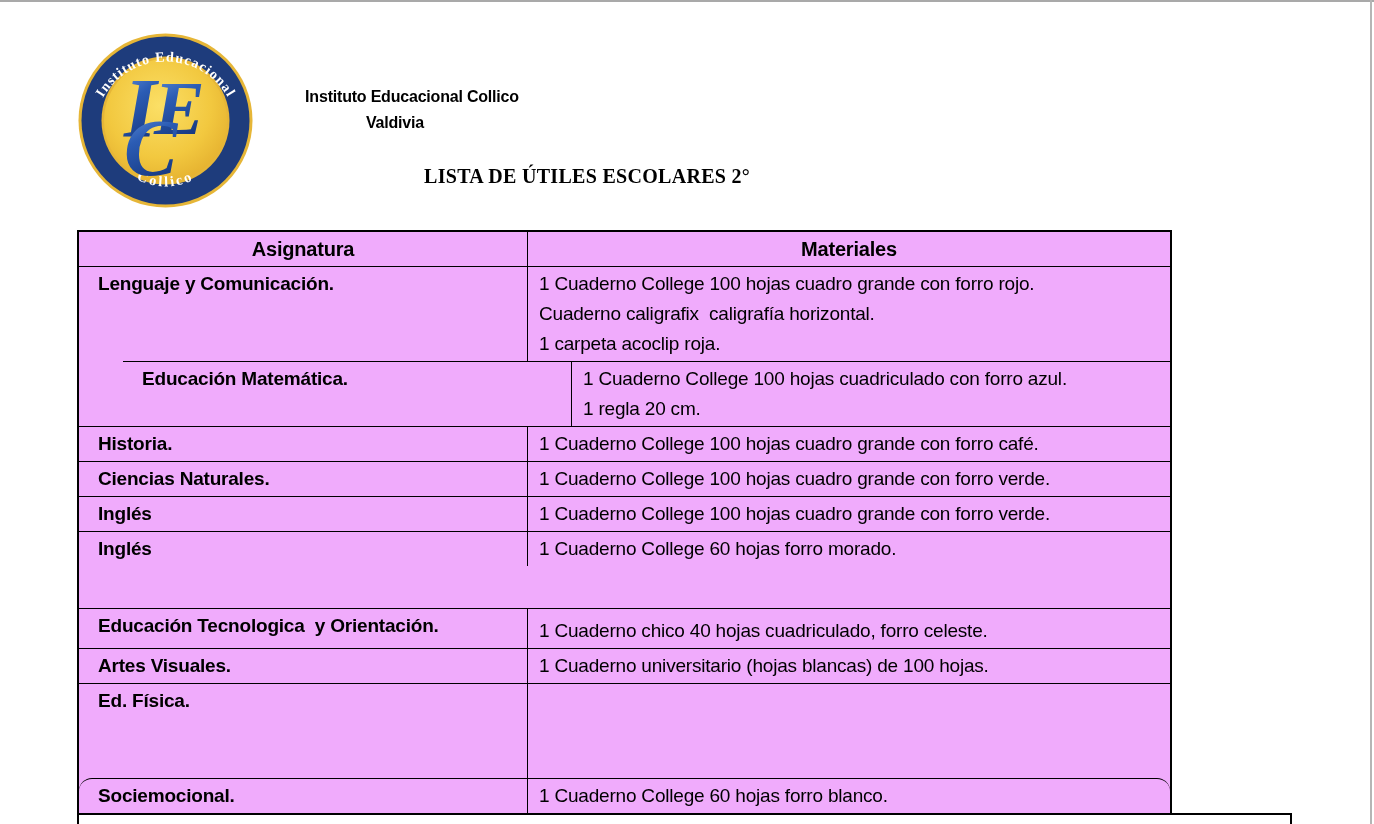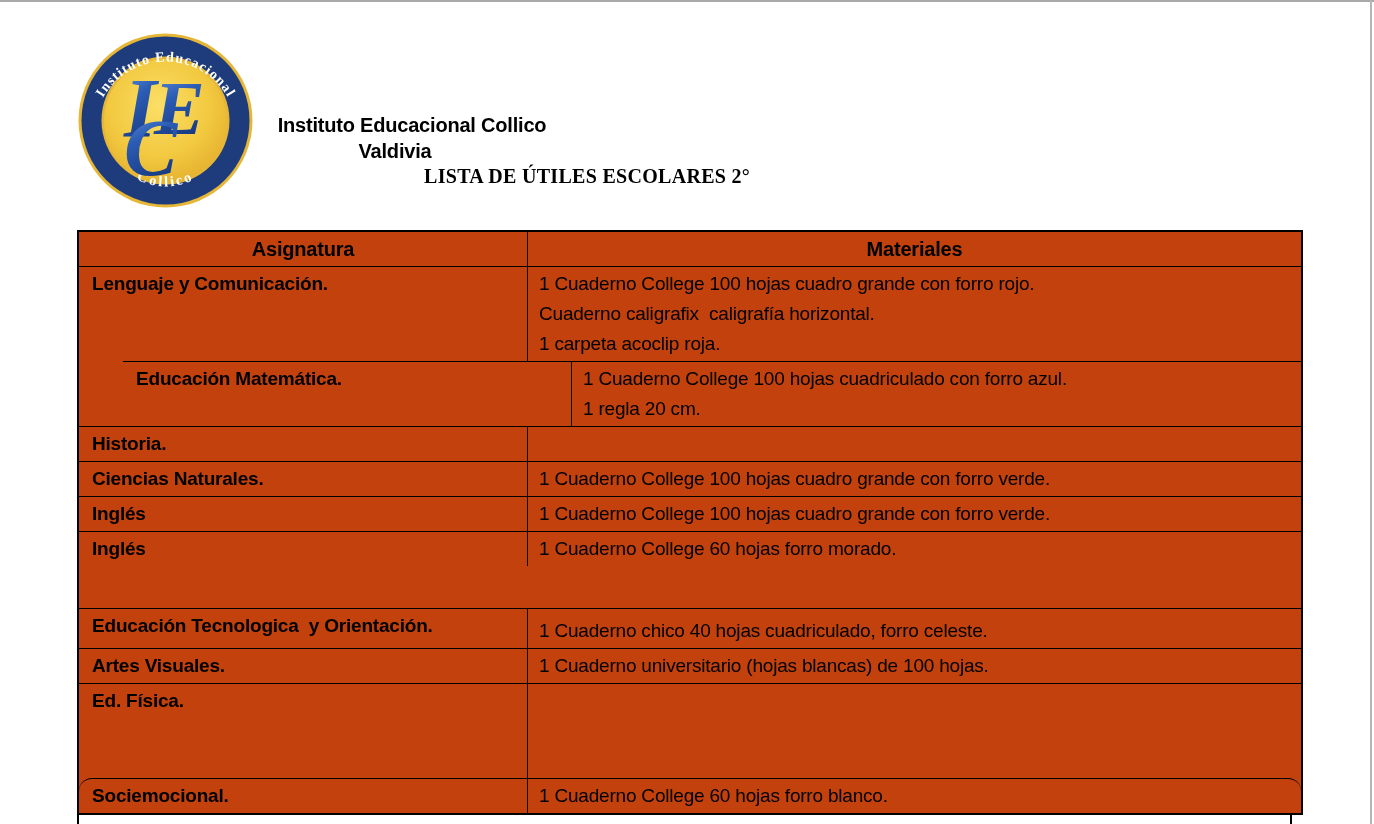--- a/index.html
+++ b/index.html
@@ -11,31 +11,31 @@
   .right-edge-line { position:absolute; top:0; left:1370px; width:2px; height:824px; background:#b5b5b5; }
 
   
   .logo { position:absolute; left:78px; top:33px; width:175px; height:175px; }
   .logo svg { display:block; width:100%; height:100%; }
   .ring-text { font-family:"Liberation Serif", serif; font-weight:bold; fill:#ffffff; }
   .monogram { font-family:"Liberation Serif", serif; font-weight:bold; fill:url(#blueGrad); }
 
   
   .school-name { position:absolute; left:256px; top:84px; width:312px; text-align:center;
-                 font-weight:bold; font-size:20px; line-height:26px; letter-spacing:-0.2px;margin-top:28px; }
+                 font-weight:bold; font-size:16px; line-height:26px; letter-spacing:-0.2px; }
   .school-name .line2 { padding-right:34px; }
   .doc-title { position:absolute; left:424px; top:165px; font-family:"Liberation Serif", serif;
                font-weight:bold; font-size:20px; letter-spacing:0.3px; white-space:pre; }
 
   
-  .supplies-table { position:absolute; left:77px; top:230px; width:1226px;
-                    border:2px solid #000; background:#c2410c; }
+  .supplies-table { position:absolute; left:77px; top:230px; width:1095px;
+                    border:2px solid #000; background:#f0abfc; }
   .t-row { display:flex; border-top:1.5px solid #000; }
   .t-row:first-child { border-top:none; }
-  .cell { font-size:19px; line-height:30px; letter-spacing:-0.2px; padding:2px 8px 2px 13px;
+  .cell { font-size:19px; line-height:30px; letter-spacing:-0.2px; padding:2px 8px 2px 19px;
           white-space:pre-wrap; }
   .cell.subject { width:449px; flex:0 0 449px; border-right:1.5px solid #000; font-weight:bold; }
   .cell.materials { flex:1 1 auto; padding-left:11px; }
   .t-row.header-row .cell { font-weight:bold; text-align:center; font-size:20px; padding:2px 0; }
 
   .supplies-table .t-row:nth-child(1)  { min-height:34px; }
   .supplies-table .t-row:nth-child(2)  { min-height:93px; }
   .supplies-table .t-row:nth-child(3)  { min-height:62px;margin-left:44px; }
   .supplies-table .t-row:nth-child(4)  { min-height:33px; }
   .supplies-table .t-row:nth-child(5)  { min-height:35px;justify-content:flex-end; }
@@ -113,20 +113,21 @@
 Cuaderno caligrafix  caligrafía horizontal.
 1 carpeta acoclip roja.</div>
     </div>
     <div class="t-row">
       <div class="cell subject">Educación Matemática.</div>
       <div class="cell materials">1 Cuaderno College 100 hojas cuadriculado con forro azul.
 1 regla 20 cm.</div>
     </div>
     <div class="t-row">
       <div class="cell subject">Historia.</div>
+      <div class="cell materials">1 Cuaderno College 100 hojas cuadro grande con forro café.</div>
     </div>
     <div class="t-row">
       <div class="cell subject">Ciencias Naturales.</div>
       <div class="cell materials">1 Cuaderno College 100 hojas cuadro grande con forro verde.</div>
     </div>
     <div class="t-row">
       <div class="cell subject">Inglés</div>
       <div class="cell materials">1 Cuaderno College 100 hojas cuadro grande con forro verde.</div>
     </div>
     <div class="t-row">

